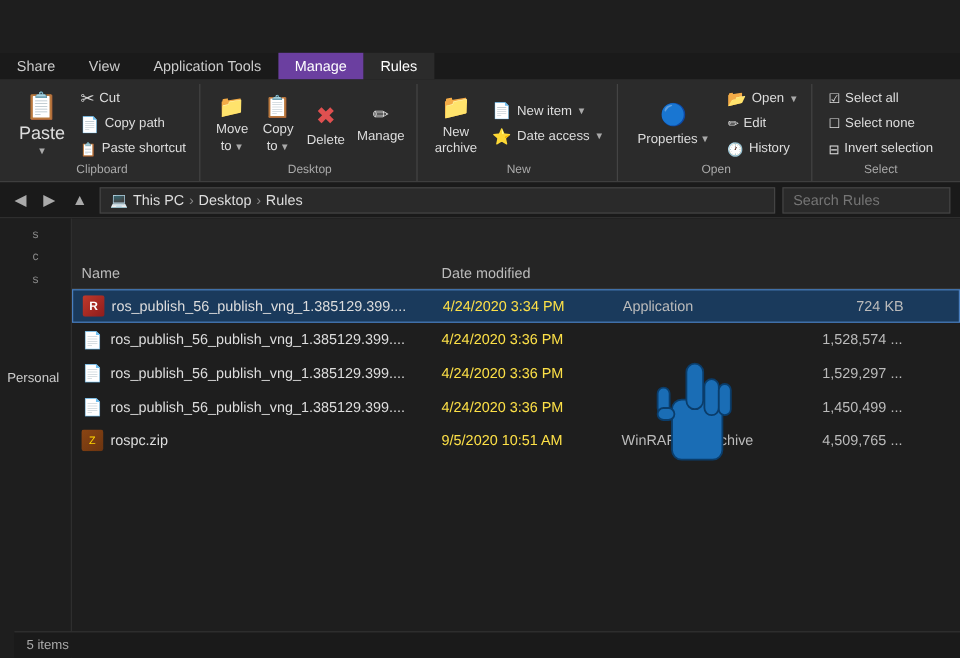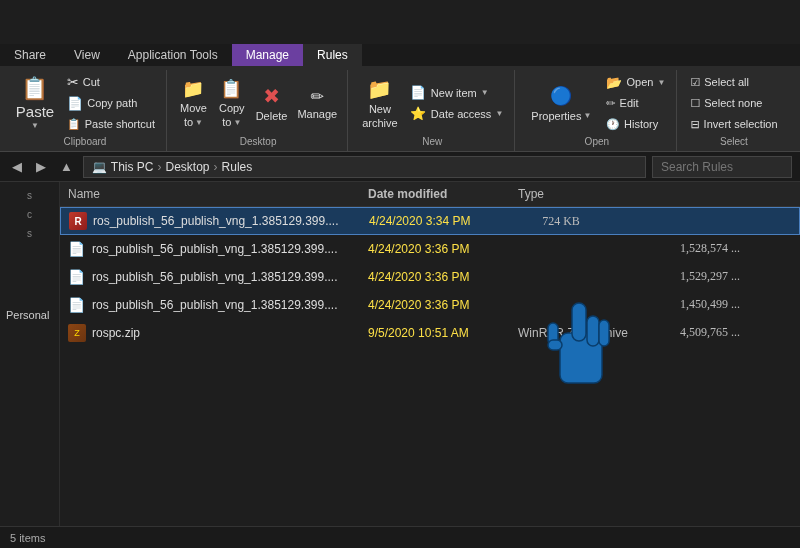--- a/index.html
+++ b/index.html
@@ -286,24 +286,25 @@
       background: #252525;
       border-bottom: 1px solid #333;
       padding: 3px 0;
       font-size: 12px;
       color: #bbb;
     }
 
     .file-col {
       padding: 2px 8px;
       cursor: pointer;
+      margin-top: 34px;
     }
 
     .file-col-name { width: 300px; }
-    .file-col-date { width: 150px; font-weight: bold; }
+    .file-col-date { width: 150px; }
     .file-col-type { width: 150px; }
     .file-col-size { width: 100px; }
 
     .file-row {
       display: flex;
       align-items: center;
       padding: 2px 0;
       cursor: pointer;
       border-bottom: 1px solid transparent;
       height: 28px;
@@ -325,21 +326,21 @@
 
     .file-cell-name {
       width: 300px;
       display: flex;
       align-items: center;
       gap: 6px;
     }
 
     .file-cell-date { width: 150px; color: #fde047; }
     .file-cell-type { width: 150px; color: #bbb; }
-    .file-cell-size { width: 100px; color: #bbb; text-align: center; font-family: Liberation Serif, serif; }
+    .file-cell-size { width: 100px; color: #bbb; text-align: right; }
 
     .file-icon {
       width: 18px;
       height: 18px;
       display: flex;
       align-items: center;
       justify-content: center;
       font-size: 14px;
       flex-shrink: 0;
     }
@@ -352,21 +353,21 @@
       width: 80px;
       height: 90px;
       pointer-events: none;
       z-index: 100;
     }
 
     
     .status-bar {
       position: absolute;
       bottom: 0;
-      left: 0;
+      left: 12px;
       right: 0;
       height: 22px;
       background: #1a1a1a;
       border-top: 1px solid #333;
       display: flex;
       align-items: center;
       padding: 0 10px;
       font-size: 11px;
       color: #aaa;
     }
@@ -595,29 +596,29 @@
     <div class="left-panel-item">c</div>
     <div class="left-panel-item">s</div>
     <div style="height:60px"></div>
     <div class="left-panel-label">Personal</div>
   </div>
 
   <div class="file-list">
     <div class="file-header">
       <div class="file-col file-col-name">Name</div>
       <div class="file-col file-col-date">Date modified</div>
-      <div class="file-col file-col-type">Type</div>
     </div>
 
     <div class="file-row selected">
       <div class="file-cell file-cell-name">
         <div class="app-icon">R</div>
         <span>ros_publish_56_publish_vng_1.385129.399....</span>
       </div>
       <div class="file-cell file-cell-date">4/24/2020 3:34 PM</div>
+      <div class="file-cell file-cell-type">Application</div>
       <div class="file-cell file-cell-size">724 KB</div>
     </div>
 
     <div class="file-row">
       <div class="file-cell file-cell-name">
         <span class="file-icon">📄</span>
         <span>ros_publish_56_publish_vng_1.385129.399....</span>
       </div>
       <div class="file-cell file-cell-date">4/24/2020 3:36 PM</div>
       <div class="file-cell file-cell-type"></div>

